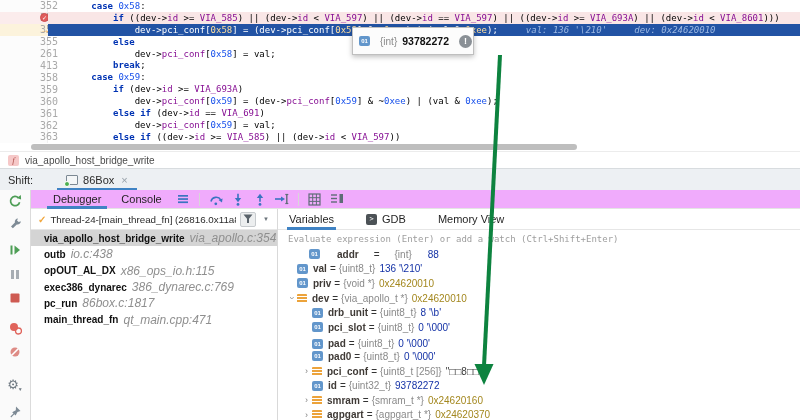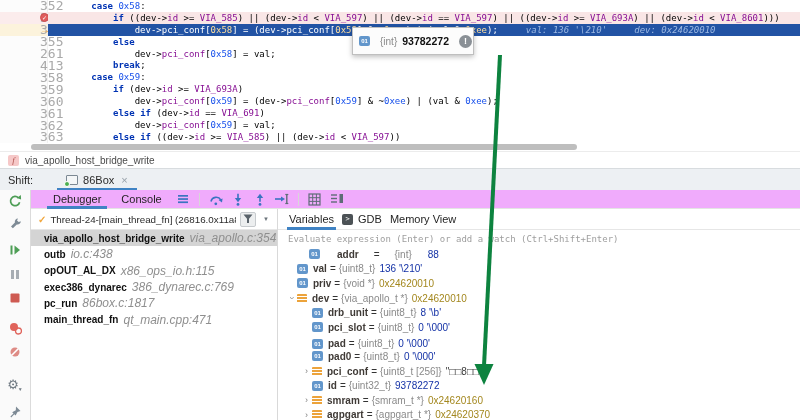--- a/index.html
+++ b/index.html
@@ -6,21 +6,21 @@
   body { background:#888; }
   .app { position:relative; width:800px; height:420px; background:#fff;
          font-family:"Liberation Sans",sans-serif; overflow:hidden; }
 
   
   .editor { position:absolute; left:0; top:0; width:800px; height:143px; background:#fff; }
   .eline { display:flex; height:11.916px; }
   .egut { display:flex; width:48px; flex:none; align-items:center; background:#FCFCFC; border-right:1px solid #F0F0F0; }
   .eline.breakpoint .egut { background:#FBECEC; }
   .eline.exec .egut { background:#FCF3DC; }
-  .lnum { width:28px; text-align:right; font-family:"DejaVu Sans Mono",monospace; font-size:13px; color:#A9A9A9;padding-left:40px; }
+  .lnum { width:28px; text-align:right; font-family:"DejaVu Sans Mono",monospace; font-size:10px; color:#A9A9A9;padding-left:40px; }
   .gicon { flex:1; display:flex; justify-content:center; align-items:center; }
   .bpdot { width:9px; height:9px; border-radius:50%; background:#E05E5E; border:1px solid #CC4F4F;
            color:#fff; font-size:6px; line-height:8px; text-align:center; }
   .execarrow { color:#F2A33C; font-weight:bold; font-size:10px; line-height:10px; }
   .ltext { flex:1; display:flex; align-items:center; font-family:"DejaVu Sans Mono",monospace;
            font-size:9px; white-space:pre; color:#000; overflow:hidden;text-align:center; }
   .eline.breakpoint .ltext { background:#F9E6E6; }
   .eline.exec .ltext { background:#2253A4; }
   .tok.kw { color:#0033B3; font-weight:bold; }
   .tok.num { color:#1750EB; }
@@ -76,21 +76,21 @@
   .funnelbox { width:16px; height:15px; border:1px solid #C6CACD; background:#ECEEEF; border-radius:2px;
                display:flex; align-items:center; justify-content:center; flex:none; }
   .ddarrow { font-size:6px; color:#6C757C; padding:0 3px; }
   .frames { flex:1; overflow:hidden; }
   .frame { height:16.3px; display:flex; align-items:center; padding-left:13px; gap:5px; white-space:nowrap; }
   .frame.selected { background:#D4D4D4; }
   .frame .fn { font-weight:bold; font-size:10px; color:#111; }
   .frame .loc { font-style:italic; font-size:12px; color:#8F8F8F; }
 
   .rightpanel { flex:1; display:flex; flex-direction:column; min-width:0; }
-  .rtabs { height:21px; flex:none; border-bottom:1px solid #E6E6E6; display:flex; align-items:center; padding-left:11px; gap:8px; }
+  .rtabs { height:21px; flex:none; border-bottom:1px solid #E6E6E6; display:flex; align-items:center; padding-left:11px; gap:32px; }
   .rtab { position:relative; height:21px; line-height:21px; font-size:11px; color:#1F1F1F; display:flex; align-items:center; gap:5px; }
   .rtab.active::after { content:''; position:absolute; left:-2px; right:-2px; bottom:0; height:3px; background:#4083C4; }
   .termicon { width:11px; height:11px; background:#4C5256; border-radius:2px; color:#fff; font-size:7px;
               line-height:11px; text-align:center; font-family:"DejaVu Sans Mono",monospace; }
   .watchrow { height:17px; flex:none; display:flex; align-items:center; padding-left:10px;
               font-family:"DejaVu Sans Mono",monospace; font-size:9px; color:#9E9E9E; white-space:pre; }
   .vars { flex:1; overflow:hidden; }
   .vrow { height:14.6px; display:flex; align-items:center; font-size:10px; white-space:nowrap; }
   .chev { width:11px; flex:none; color:#808080; font-size:9px; text-align:center; }
   .chev.open { transform:rotate(90deg); }

